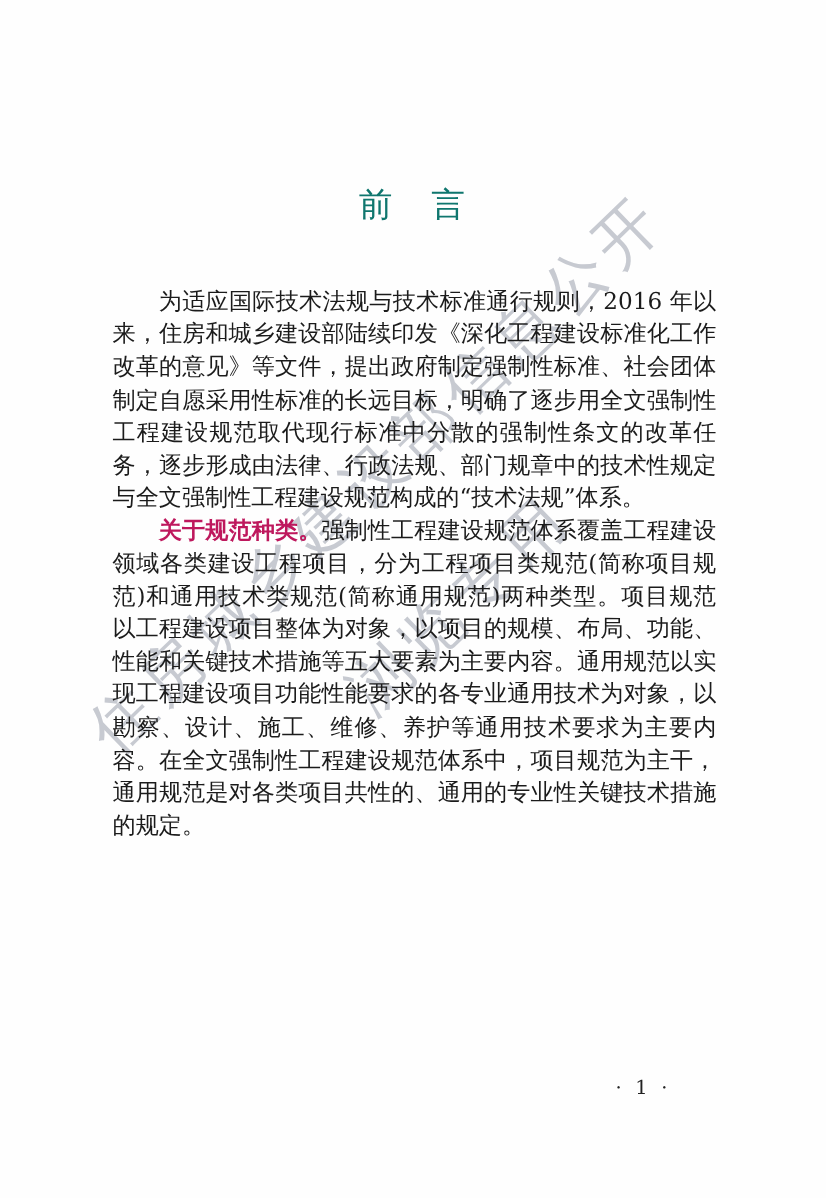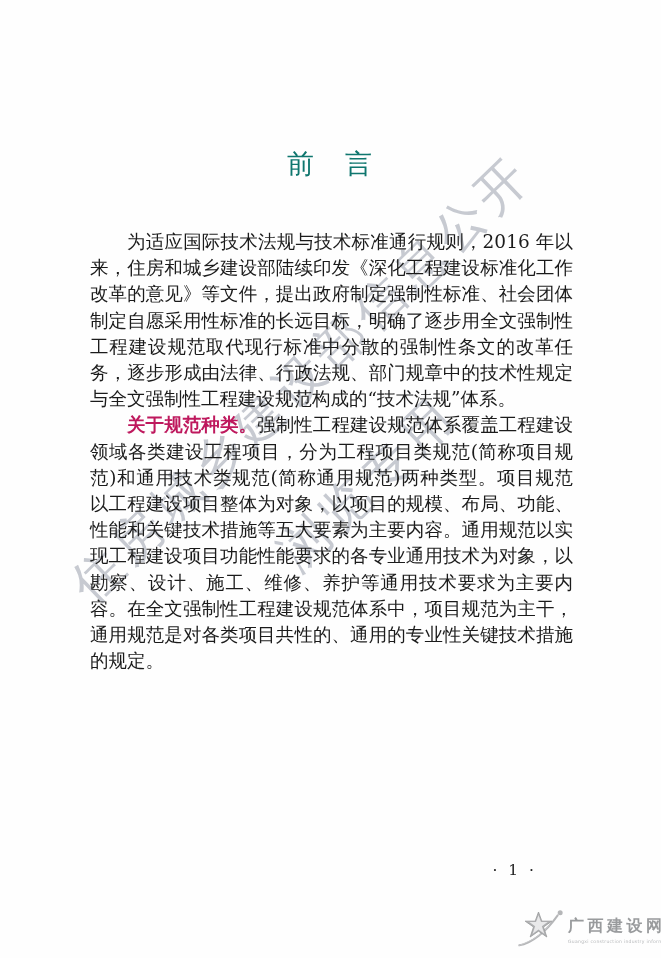--- a/index.html
+++ b/index.html
@@ -110,31 +110,15 @@
 
     <div class="doc-title">前　言</div>
 
     <div class="body-text">
       <p><b class="lead"></b><span>为适应国际技术法规与技术标准通行规则，2016 年以来，住房和城乡建设部陆续印发《深化工程建设标准化工作改革的意见》等文件，提出政府制定强制性标准、社会团体制定自愿采用性标准的长远目标，明确了逐步用全文强制性工程建设规范取代现行标准中分散的强制性条文的改革任务，逐步形成由法律、行政法规、部门规章中的技术性规定与全文强制性工程建设规范构成的“技术法规”体系。</span></p>
       <p><b class="lead">关于规范种类。</b><span>强制性工程建设规范体系覆盖工程建设领域各类建设工程项目，分为工程项目类规范(简称项目规范)和通用技术类规范(简称通用规范)两种类型。项目规范以工程建设项目整体为对象，以项目的规模、布局、功能、性能和关键技术措施等五大要素为主要内容。通用规范以实现工程建设项目功能性能要求的各专业通用技术为对象，以勘察、设计、施工、维修、养护等通用技术要求为主要内容。在全文强制性工程建设规范体系中，项目规范为主干，通用规范是对各类项目共性的、通用的专业性关键技术措施的规定。</span></p>
     </div>
 
     <div class="page-number">· 1 ·</div>
 
-    <div class="footer-logo">
-      <svg class="logo-mark" viewBox="0 0 60 60">
-
-        <path d="M4,52 C18,50 36,36 50,16" fill="none" stroke="#b5b6b8" stroke-width="2.4" stroke-linecap="round"></path>
-        <path d="M4,52 C20,46 30,40 40,28" fill="none" stroke="#c6c7c9" stroke-width="1.2" stroke-linecap="round"></path>
-
-        <path d="M27 12 L31 23 L43 23 L33 30 L37 42 L27 35 L17 42 L21 30 L11 23 L23 23 Z" fill="#b0b1b3" stroke="#9b9c9e" stroke-width="1"></path>
-        <path d="M27 16 L30 24 L38 24 L31 29 L34 38 L27 33 L20 38 L23 29 L16 24 L24 24 Z" fill="#e9e9ea"></path>
-
-        <circle cx="53" cy="13" r="3" fill="#b5b6b8"></circle>
-      </svg>
-      <div class="logo-right">
-        <div class="logo-text">广西建设网</div>
-        <div class="logo-tagline">Guangxi construction industry information network</div>
-      </div>
-    </div>
 
   </div>
 </div>
 
 </body></html>

